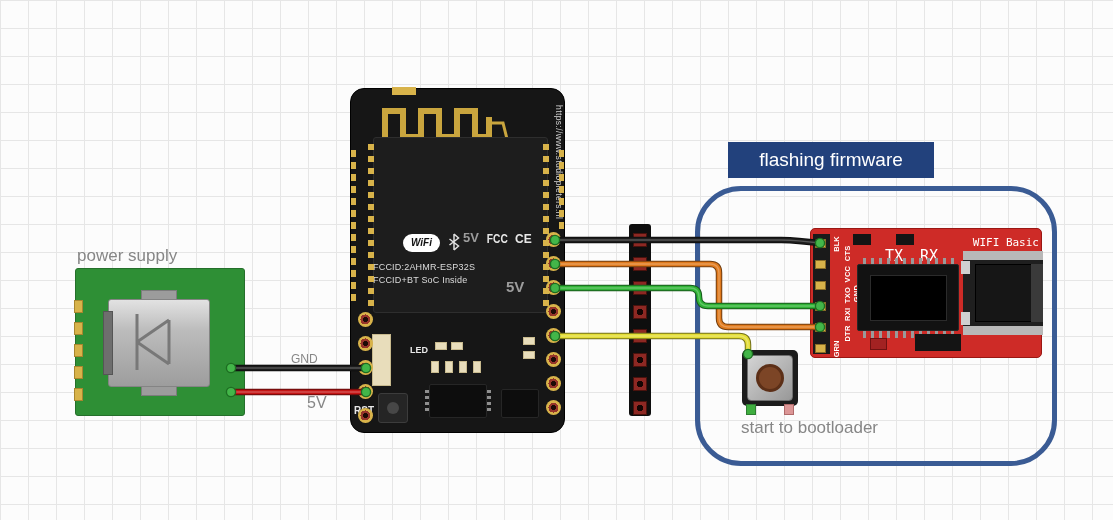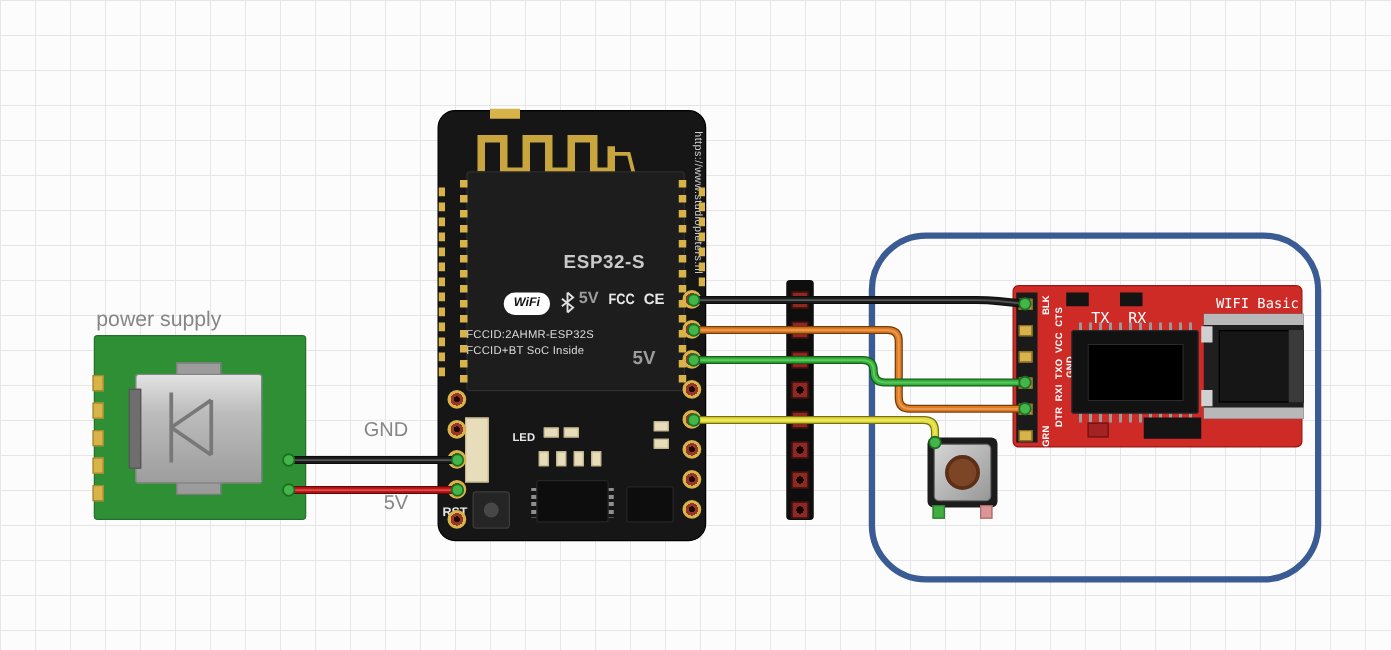--- a/index.html
+++ b/index.html
@@ -63,34 +63,33 @@
     <div class="usb-tab" style="left:65px;top:21px"></div>
     <div class="usb-tab" style="left:65px;top:116px"></div>
     <div class="usb-body">
       <svg style="left:18px;top:8px" width="60" height="70" viewBox="0 0 60 70">
         <path d="M10,6 V62 M10,34 L42,12 M10,34 L42,56 M42,12 V56" stroke="#787878" stroke-width="3" fill="none"></path>
       </svg>
     </div>
     <div class="usb-opening"></div>
   </div>
 
-  <div class="ann" style="left:291px;top:336px;font-size:16px">GND</div>
+  <div class="ann" style="left:291px;top:352px;font-size:12px">GND</div>
   <div class="ann" style="left:307px;top:394px;font-size:16px">5V</div>
 
   <div class="esp-board">
     <div class="gold-notch"></div>
     <svg style="left:28px;top:8px" width="150" height="70" viewBox="0 0 150 70">
       <path d="M6,40 L6,14 L24,14 L24,40 L42,40 L42,14 L60,14 L60,40 L78,40 L78,14 L96,14 L96,40 L110,40 L110,20" stroke="#c9a53e" stroke-width="6" fill="none"></path>
       <path d="M110,26 L124,26 L132,58" stroke="#c9a53e" stroke-width="3" fill="none"></path>
     </svg>
     <div class="ufl-ring"></div>
     <div class="ufl-stub"></div>
     <div class="ufl-dot"></div>
     <div class="esp-module"></div>
-    <div class="chip-name">ESP32-S</div>
     <div class="wifi-logo">WiFi</div>
     <svg style="left:96px;top:143px" width="14" height="20" viewBox="0 0 14 20">
       <path d="M7 2 V18 M7 2 L11.5 6 L2.5 13 M7 18 L11.5 14 L2.5 7" stroke="#e0e0e0" stroke-width="1.5" fill="none"></path>
     </svg>
     <div class="watermark" style="left:112px;top:141px">5V</div>
     <div class="logo-txt" style="left:134px;top:143px;transform:scaleX(.85)">FCC</div>
     <div class="logo-txt" style="left:164px;top:143px">CE</div>
     <div class="smalltext" style="top:173px">FCCID:2AHMR-ESP32S</div>
     <div class="smalltext" style="top:186px">FCCID+BT SoC Inside</div>
     <div class="watermark" style="left:155px;top:189px;font-size:15px">5V</div>
@@ -110,30 +109,31 @@
     <div class="ic" style="left:78px;top:295px;width:58px;height:34px"></div>
     <div class="ic" style="left:150px;top:300px;width:38px;height:29px"></div>
     <div class="boardtxt" style="left:3px;top:316px;font-size:10px">RST</div>
     <div class="rst-btn"></div>
     <div class="rst-dot"></div>
   </div>
 
   <div class="strip"></div>
 
   <div class="container-box"></div>
+  <div class="title-box">flashing firmware</div>
 
   <div class="ftdi-board">
     <div class="ftdi-header"></div>
     <div class="ftdi-txt rot90" style="left:13px;top:10px;width:26px;height:10px;font-size:7.5px;font-weight:bold">BLK</div>
     <div class="ftdi-txt rot90" style="left:13px;top:115px;width:26px;height:10px;font-size:7.5px;font-weight:bold">GRN</div>
     <div class="ftdi-txt rot90" style="left:-22px;top:59px;width:118px;height:11px;font-size:7.5px;letter-spacing:.3px;word-spacing:2px;font-weight:bold">DTR RXI TXO VCC CTS GND</div>
     <div class="ftdi-txt mono" style="left:128px;top:7px;width:100px;font-size:11px;text-align:right">WIFI Basic</div>
     <div style="left:42px;top:5px;width:18px;height:11px;background:#141414"></div>
     <div style="left:85px;top:5px;width:18px;height:11px;background:#141414"></div>
-    <div class="ftdi-txt mono" style="left:62px;top:18px;width:70px;font-size:12px;word-spacing:8px">TX RX</div>
+    <div class="ftdi-txt mono" style="left:74px;top:18px;width:70px;font-size:15px;word-spacing:8px">TX RX</div>
     <div class="fringe-h" style="left:52px;top:29px;width:92px;height:8px"></div>
     <div class="fringe-h" style="left:52px;top:101px;width:92px;height:8px"></div>
     <div class="ic" style="left:46px;top:35px;width:102px;height:67px;background:#121212"></div>
     <div style="left:59px;top:46px;width:77px;height:46px;background:#000;border:1px solid #2b2b2b"></div>
     <div style="left:59px;top:109px;width:17px;height:12px;background:#a32222;border:1px solid #701111"></div>
     <div style="left:104px;top:105px;width:46px;height:17px;background:#141414"></div>
     <div style="left:152px;top:22px;width:80px;height:84px;background:#1f1f1f"></div>
     <div style="left:152px;top:22px;width:80px;height:9px;background:#b8b8b8"></div>
     <div style="left:152px;top:97px;width:80px;height:9px;background:#b8b8b8"></div>
     <div style="left:150px;top:32px;width:9px;height:13px;background:#d0d0d0"></div>
@@ -141,20 +141,21 @@
     <div style="left:164px;top:35px;width:68px;height:58px;background:#161616;border:1px solid #000"></div>
     <div style="left:220px;top:35px;width:12px;height:58px;background:#3a3a3a"></div>
   </div>
 
   <div class="btn-base">
     <div class="btn-metal"></div>
     <div class="btn-cap"></div>
     <div style="left:4px;top:54px;width:10px;height:11px;background:#3fae3f;border:1px solid #2e7d32"></div>
     <div style="left:42px;top:54px;width:10px;height:11px;background:#dc9696;border:1px solid #b06a6a"></div>
   </div>
+  <div class="ann" style="left:741px;top:418px">start to bootloader</div>
 
   <div id="pads-layer" style="left:0;top:0;width:100%;height:100%;z-index:12">
       <div class="module-castellation-pad" style="left: 368px; top: 144px; width: 6px; height: 6px;"></div>
       <div class="module-castellation-pad" style="left: 543px; top: 144px; width: 6px; height: 6px;"></div>
       <div class="module-castellation-pad" style="left: 368px; top: 156px; width: 6px; height: 6px;"></div>
       <div class="module-castellation-pad" style="left: 543px; top: 156px; width: 6px; height: 6px;"></div>
       <div class="module-castellation-pad" style="left: 368px; top: 168px; width: 6px; height: 6px;"></div>
       <div class="module-castellation-pad" style="left: 543px; top: 168px; width: 6px; height: 6px;"></div>
       <div class="module-castellation-pad" style="left: 368px; top: 180px; width: 6px; height: 6px;"></div>
       <div class="module-castellation-pad" style="left: 543px; top: 180px; width: 6px; height: 6px;"></div>

